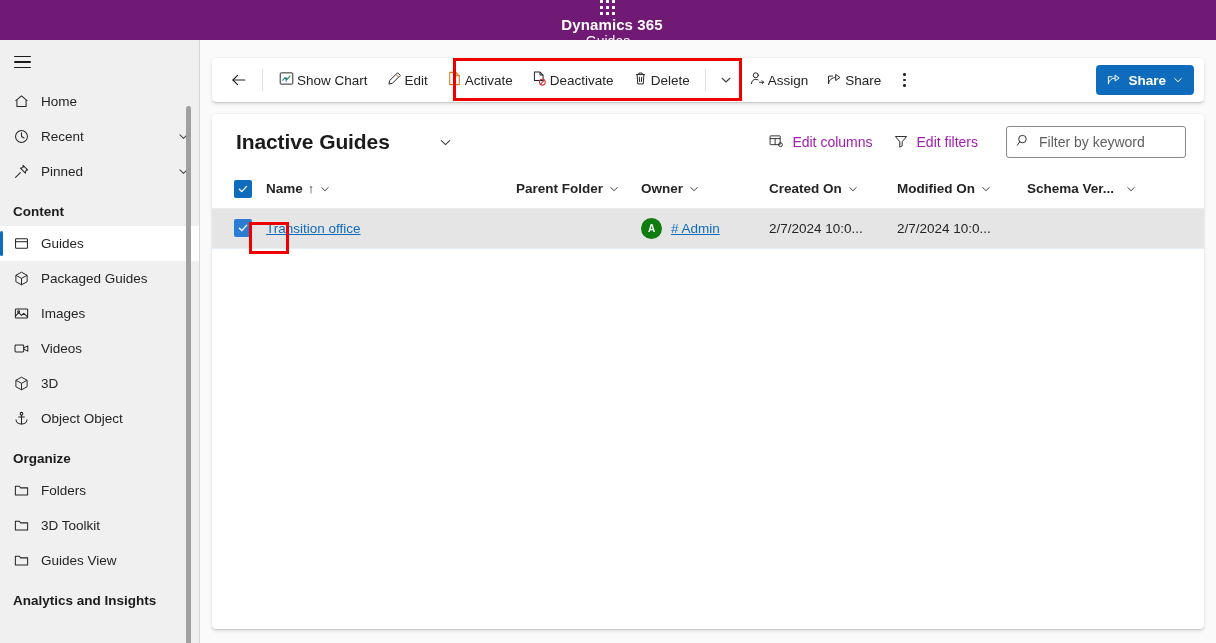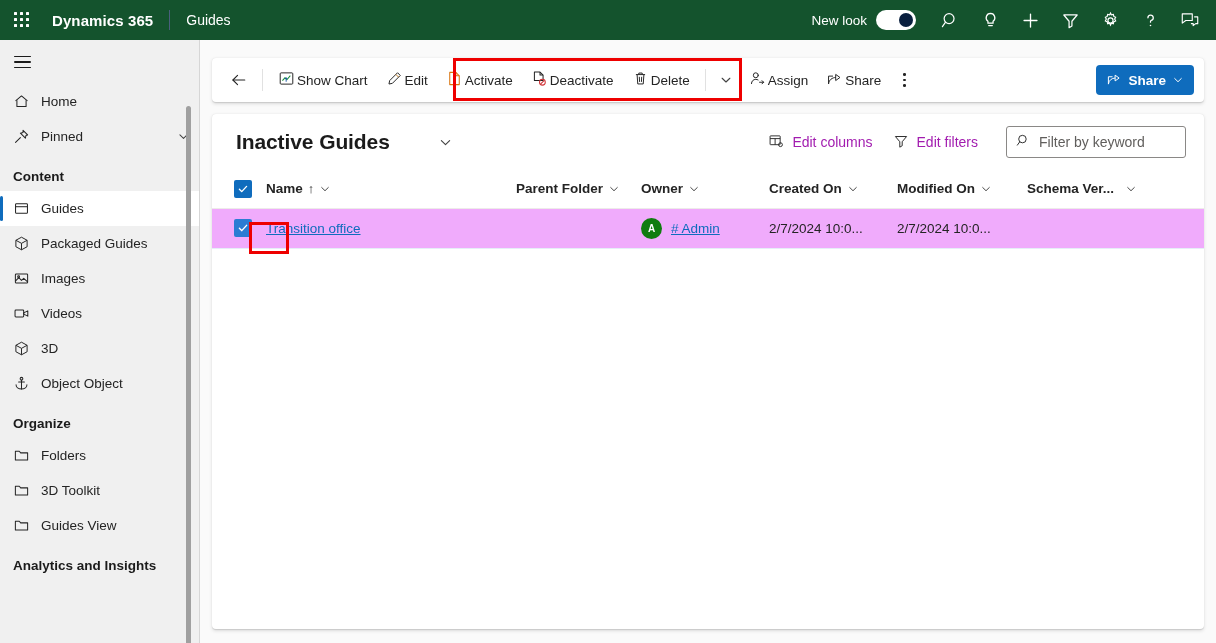--- a/index.html
+++ b/index.html
@@ -7,23 +7,24 @@
     width: 1216px; height: 643px;
     font-family: "Liberation Sans", sans-serif;
     overflow: hidden;
     background: #ffffff;
   }
 
   
   .topbar {
     position: absolute; top: 0; left: 0;
     width: 1216px; height: 40px;
-    background: #14532d;
+    background: #701a75;
     display: flex; align-items: center;
     color: #ffffff;
+    flex-direction: column;
   }
   .waffle {
     width: 44px; height: 40px;
     display: flex; align-items: center; justify-content: center;
     cursor: pointer;
   }
   .waffle-grid {
     display: grid;
     grid-template-columns: repeat(3, 4px);
     grid-template-rows: repeat(3, 4px);
@@ -213,21 +214,21 @@
   table.grid { width: 100%; border-collapse: collapse; table-layout: fixed; }
   table.grid th {
     text-align: left; font-size: 13.5px; font-weight: bold; color: #242424;
     height: 38px; padding: 0; border-bottom: 1px solid #edebe9;
     vertical-align: middle;
   }
   table.grid td {
     height: 40px; font-size: 13.5px; color: #242424;
     border-bottom: 1px solid #e6eef8; vertical-align: middle; padding: 0;
   }
-  tr.datarow { background: #f0abfc; }
+  tr.datarow { background: #e5e5e5; }
   .th-inner { display: flex; align-items: center; gap: 5px; padding-right: 6px; }
   .th-chev { display:flex; align-items:center; cursor:pointer; }
   .col-check { width: 54px; padding-left: 22px !important; }
   .cbx {
     width: 18px; height: 18px; border-radius: 2px;
     background: #0f6cbd; display: flex; align-items: center; justify-content: center;
     cursor: pointer;
   }
   .cbx.row { background: #2b7cd3; }
   .link {
@@ -325,20 +326,34 @@
   <div class="nav-item">
     <div class="nav-ico">
       <svg width="17" height="17" viewBox="0 0 20 20" fill="none" stroke="#242424" stroke-width="1.2" stroke-linejoin="round">
         <path d="M3 9.3L10 3.5l7 5.8"></path>
           <path d="M4.6 8.4v7.4h10.8V8.4"></path>
       </svg>
     </div>
     <div class="nav-label">Home</div>
   </div>
 
+  <div class="nav-item">
+    <div class="nav-ico">
+      <svg width="17" height="17" viewBox="0 0 20 20" fill="none" stroke="#242424" stroke-width="1.2">
+        <circle cx="10" cy="10" r="7"></circle>
+          <path d="M10 5.6V10l3 1.8" stroke-linecap="round"></path>
+      </svg>
+    </div>
+    <div class="nav-label">Recent</div>
+    <div class="nav-chev">
+      <svg width="13" height="13" viewBox="0 0 16 16" fill="none" stroke="#424242" stroke-width="1.25" stroke-linecap="round" stroke-linejoin="round">
+          <path d="M3.6 6l4.4 4.3L12.4 6"></path>
+        </svg>
+    </div>
+  </div>
 
   <div class="nav-item">
     <div class="nav-ico">
       <svg width="17" height="17" viewBox="0 0 20 20" fill="none" stroke="#242424" stroke-width="1.2" stroke-linecap="round" stroke-linejoin="round">
         <path d="M11.8 2.8l5.4 5.4-2 .6-.6 3.2-5.9-5.9 3.1-.7z"></path>
           <line x1="8.7" y1="11.3" x2="3" y2="17"></line>
       </svg>
     </div>
     <div class="nav-label">Pinned</div>
     <div class="nav-chev">

